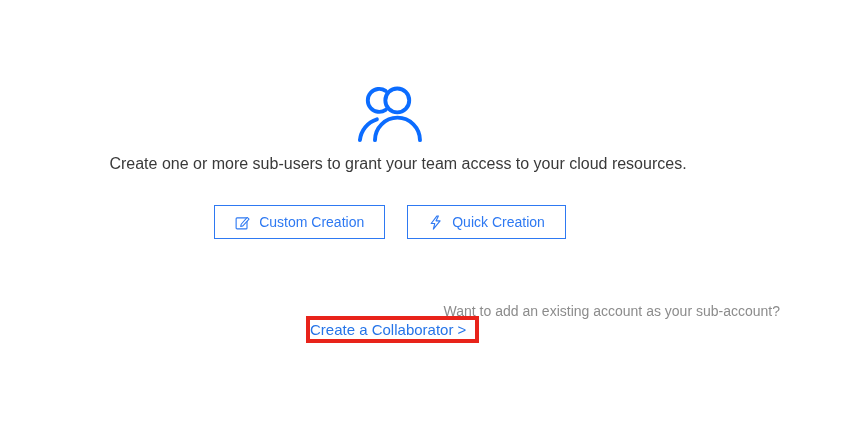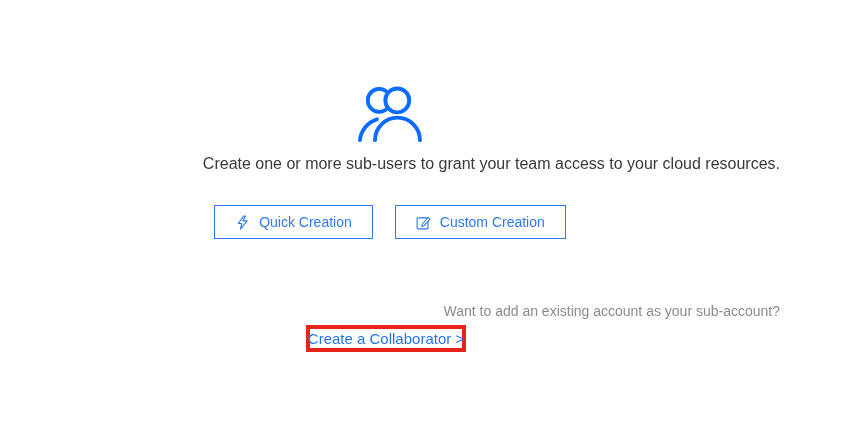--- a/index.html
+++ b/index.html
@@ -20,21 +20,21 @@
     overflow:hidden;
   }
   .icon-wrap{
     position:absolute;left:357px;top:83px;
     width:66px;height:60px;
     color:var(--accent-blue);
   }
   .icon-wrap svg{width:100%;height:100%;display:block;}
   .heading{
     position:absolute;top:153px;left:0;width:780px;
-    text-align:right;
+    text-align:center;
     font-size:16px;line-height:22px;
     color:var(--heading-text);
     padding-left:16px;
   }
   .buttons-row{
     position:absolute;top:205px;left:0;width:780px;
     display:flex;justify-content:center;gap:22px;
   }
   .btn{
     height:34px;
@@ -50,24 +50,24 @@
   }
   .btn-icon{display:inline-flex;width:15px;height:15px;color:var(--button-blue);}
   .btn-icon svg{width:100%;height:100%;display:block;}
   .question{
     position:absolute;top:303px;left:0;width:780px;
     text-align:right;
     font-size:14px;
     color:var(--muted-text);
   }
   .red-box{
-    position:absolute;left:306px;top:325px;
-    width:160px;height:27px;
+    position:absolute;left:306px;top:316px;
+    width:173px;height:27px;
     border:4px solid var(--annotation-red);
-    display:flex;align-items:center;justify-content:center;
+    display:flex;align-items:center;
     background:transparent;
   }
   .collab-link{
     color:var(--link-blue);
     font-size:15px;
     text-decoration:none;
     cursor:pointer;
     white-space:nowrap;
   }
 </style>
@@ -89,34 +89,34 @@
     </svg>
   </div>
 
   <div class="heading">Create one or more sub-users to grant your team access to your cloud resources.</div>
 
   <div class="buttons-row">
 
     <button class="btn">
       <span class="btn-icon">
         <svg viewBox="0 0 16 16" fill="none" xmlns="http://www.w3.org/2000/svg">
-          <path d="M9.6 1 L3.4 9.1 H7.2 L5.7 15 L12.9 6.2 H8.6 L11.1 1 Z" stroke="currentColor" stroke-width="1.2" stroke-linejoin="round"></path>
+          <rect x="1.2" y="3" width="11.6" height="11.8" rx="1" stroke="currentColor" stroke-width="1.2"></rect>
+          <path d="M6.6 9.9 L13 2.6 L15 4.3 L8.4 11.6 L6 12.2 Z" fill="#ffffff" stroke="currentColor" stroke-width="1.1" stroke-linejoin="round"></path>
         </svg>
       </span>
-      <span>Quick Creation</span>
+      <span>Custom Creation</span>
     </button>
 
     <button class="btn">
       <span class="btn-icon">
         <svg viewBox="0 0 16 16" fill="none" xmlns="http://www.w3.org/2000/svg">
-          <rect x="1.2" y="3" width="11.6" height="11.8" rx="1" stroke="currentColor" stroke-width="1.2"></rect>
-          <path d="M6.6 9.9 L13 2.6 L15 4.3 L8.4 11.6 L6 12.2 Z" fill="#ffffff" stroke="currentColor" stroke-width="1.1" stroke-linejoin="round"></path>
+          <path d="M9.6 1 L3.4 9.1 H7.2 L5.7 15 L12.9 6.2 H8.6 L11.1 1 Z" stroke="currentColor" stroke-width="1.2" stroke-linejoin="round"></path>
         </svg>
       </span>
-      <span>Custom Creation</span>
+      <span>Quick Creation</span>
     </button>
 
   </div>
 
   <div class="question">Want to add an existing account as your sub-account?</div>
 
   <div class="red-box">
     <a class="collab-link" href="#">Create a Collaborator &gt;</a>
   </div>
 

